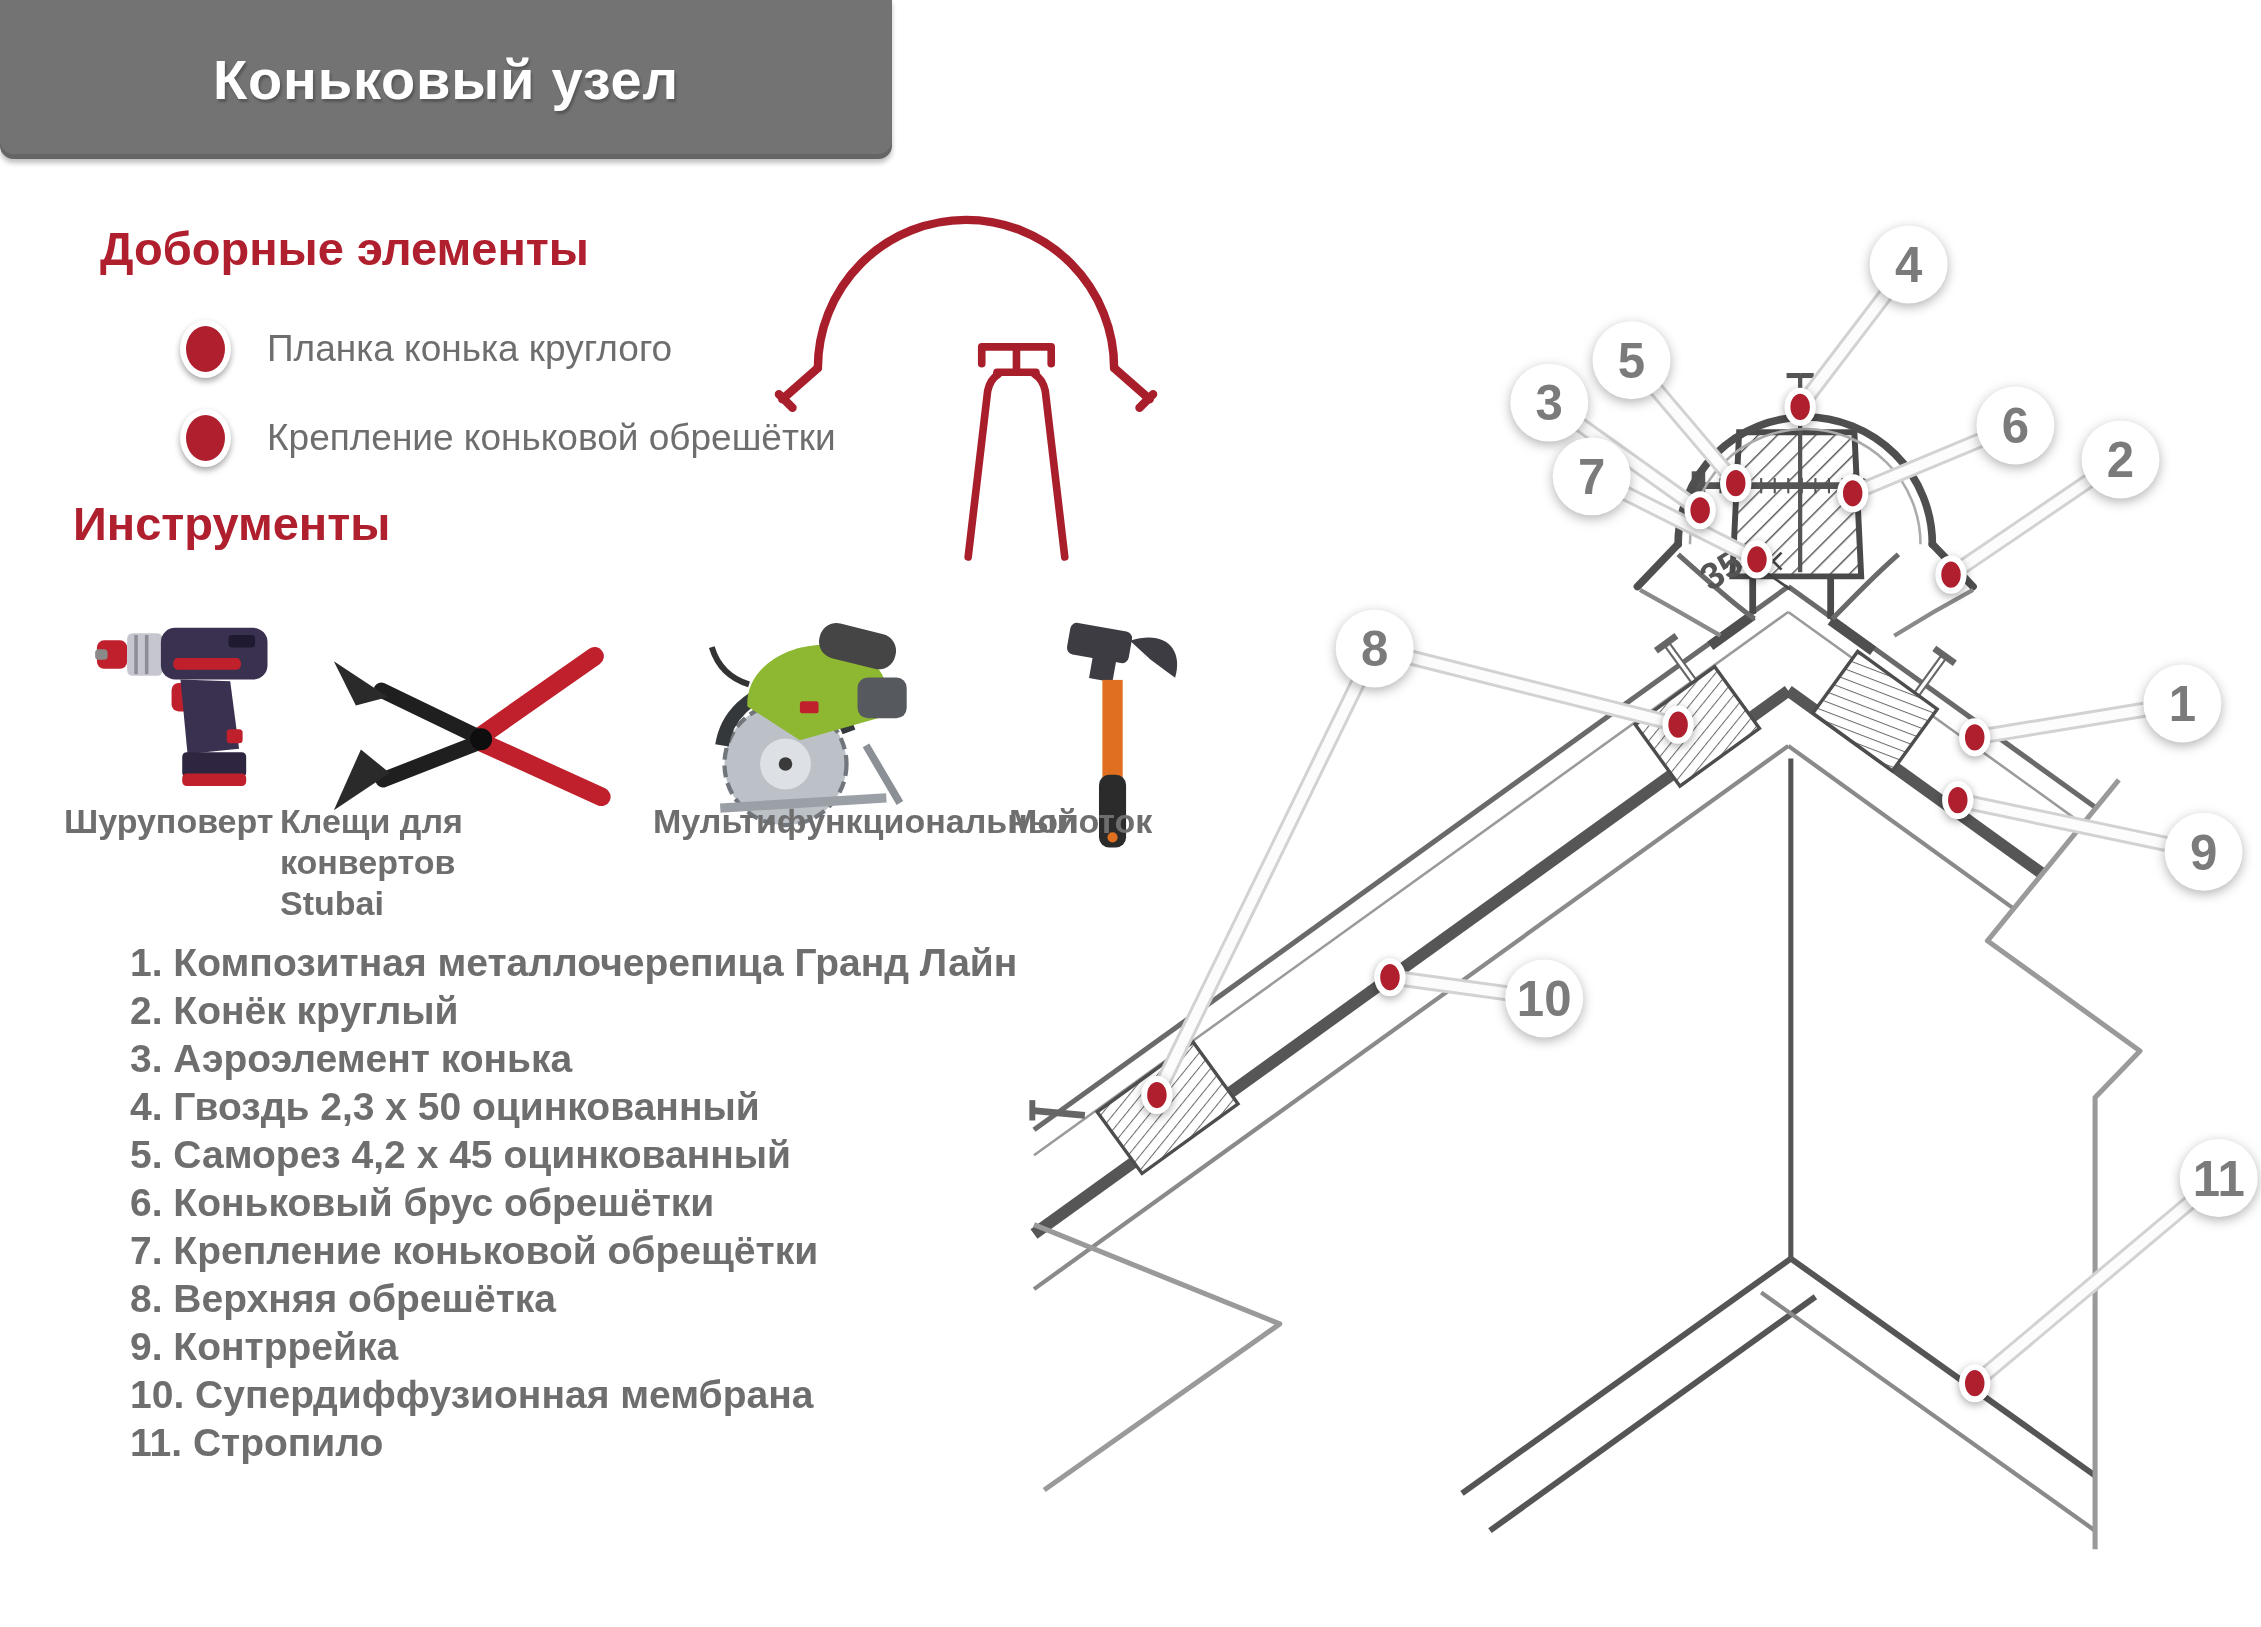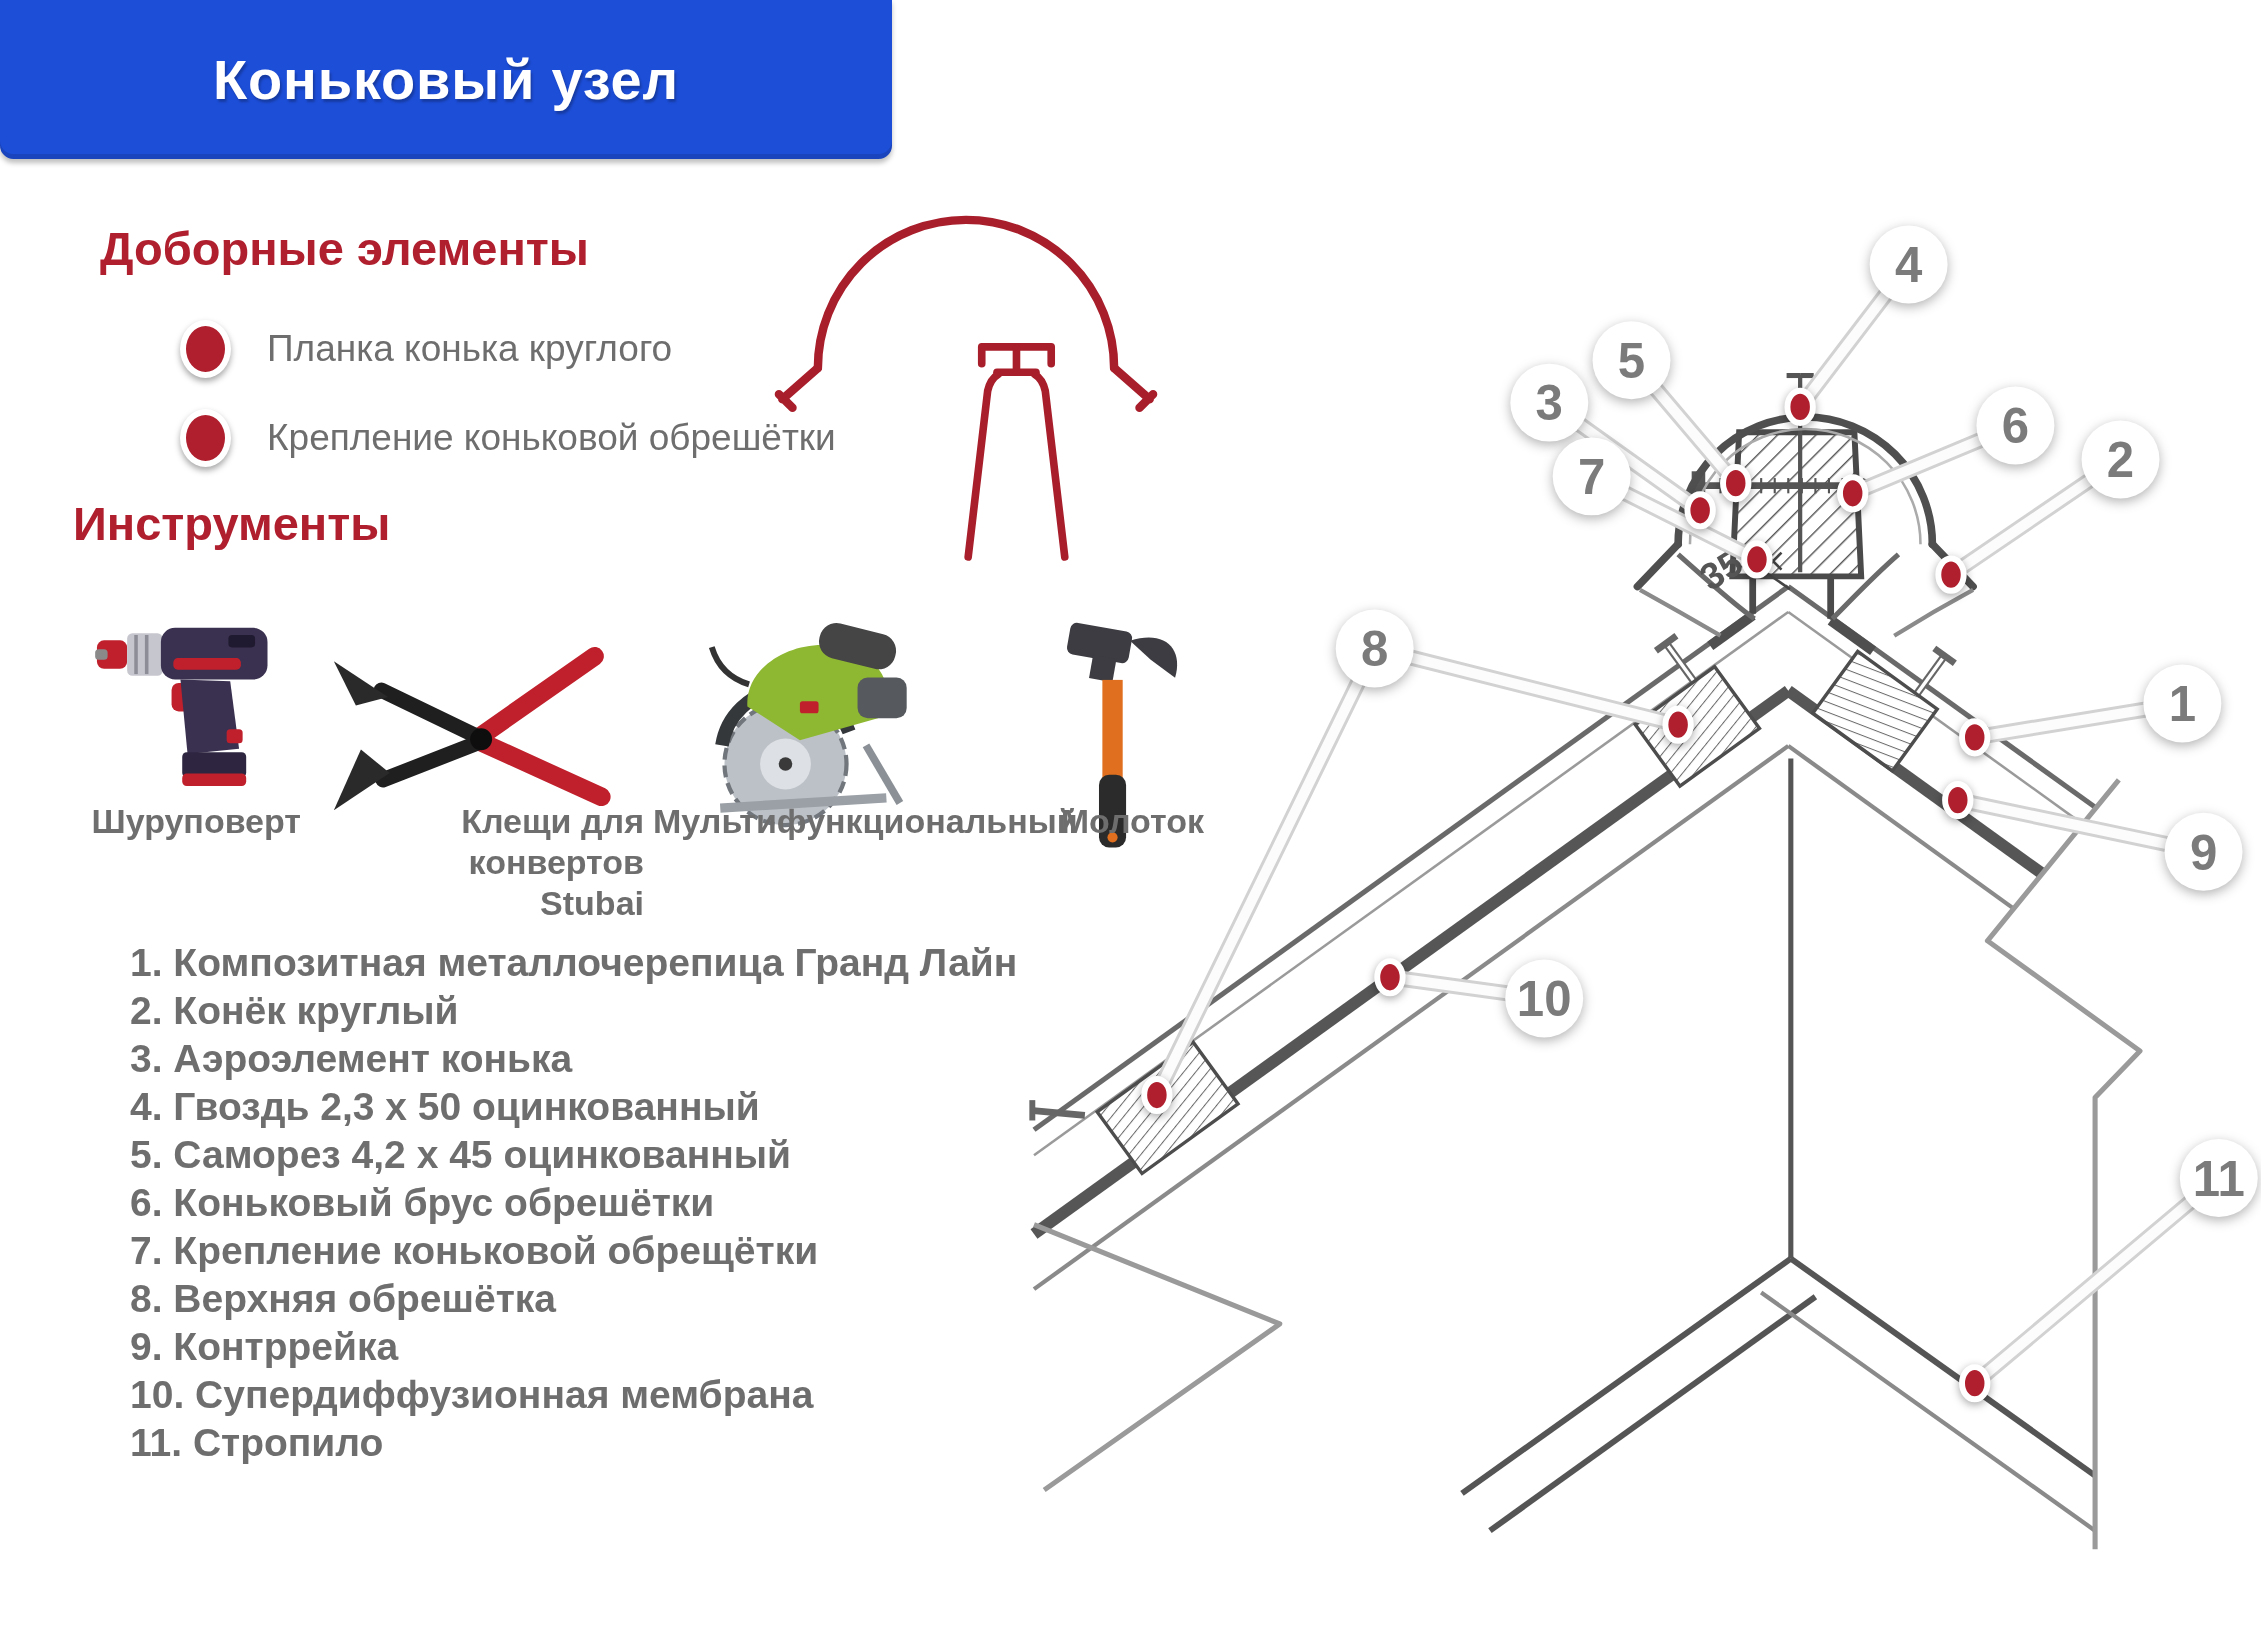--- a/index.html
+++ b/index.html
@@ -1,37 +1,37 @@
 <!DOCTYPE html>
 <html style="font-size:13.6px"><head>
 <meta charset="utf-8">
 <style>
   html,body{margin:0;padding:0;background:#fff;}
   body{width:2261px;height:1627px;position:relative;overflow:hidden;
        font-family:"Liberation Sans", sans-serif;}
   .abs{position:absolute;}
 
   
-  .banner{left:0;top:0;width:892px;height:159px;background:#1d4ed8;
+  .banner{left:0;top:0;width:892px;height:159px;background:#737373;
           border-radius:0 0 13.6px 13.6px;box-shadow:0 3.4px 5.1px rgba(0,0,0,.25), inset 0 -5.1px 0 rgba(0,0,0,.12);
           display:flex;align-items:center;justify-content:center;}
   .banner h1{margin:0;color:#fff;font-size:56px;font-weight:bold;letter-spacing:0.8px;
              text-shadow:1.7px 2.5px 2.5px rgba(0,0,0,.25);}
 
   
   .red-heading{color:#b01f2e;font-size:47px;font-weight:bold;white-space:nowrap;}
 
   
   .bullet-row{display:flex;align-items:center;}
   .bullet-dot{width:39px;height:46px;border-radius:50%;background:#b01f2e;
               border:6px solid #fff;box-shadow:0 3.4px 6.8px rgba(0,0,0,.35);}
   .bullet-label{color:#6e6e6e;font-size:37px;font-weight:normal;margin-left:36px;white-space:nowrap;}
 
   
-  .tool-label{color:#6e6e6e;font-size:34px;font-weight:bold;text-align:right;line-height:41px;}
+  .tool-label{color:#6e6e6e;font-size:34px;font-weight:bold;text-align:left;line-height:41px;}
   .tool-label span{display:block;}
 
   
   .legend{color:#6e6e6e;font-size:39px;font-weight:bold;line-height:48px;white-space:nowrap;margin-left:41px;}
 
   
   .lead-o{stroke:#d2d2d2;stroke-width:19;stroke-linecap:round;}
   .lead-i{stroke:#fcfcfc;stroke-width:12;stroke-linecap:round;}
   .callout-circle{fill:#ffffff;filter:drop-shadow(0 4px 7px rgba(0,0,0,.30));}
   .callout-num{fill:#7b7b7b;font-size:58px;font-weight:bold;text-anchor:middle;

